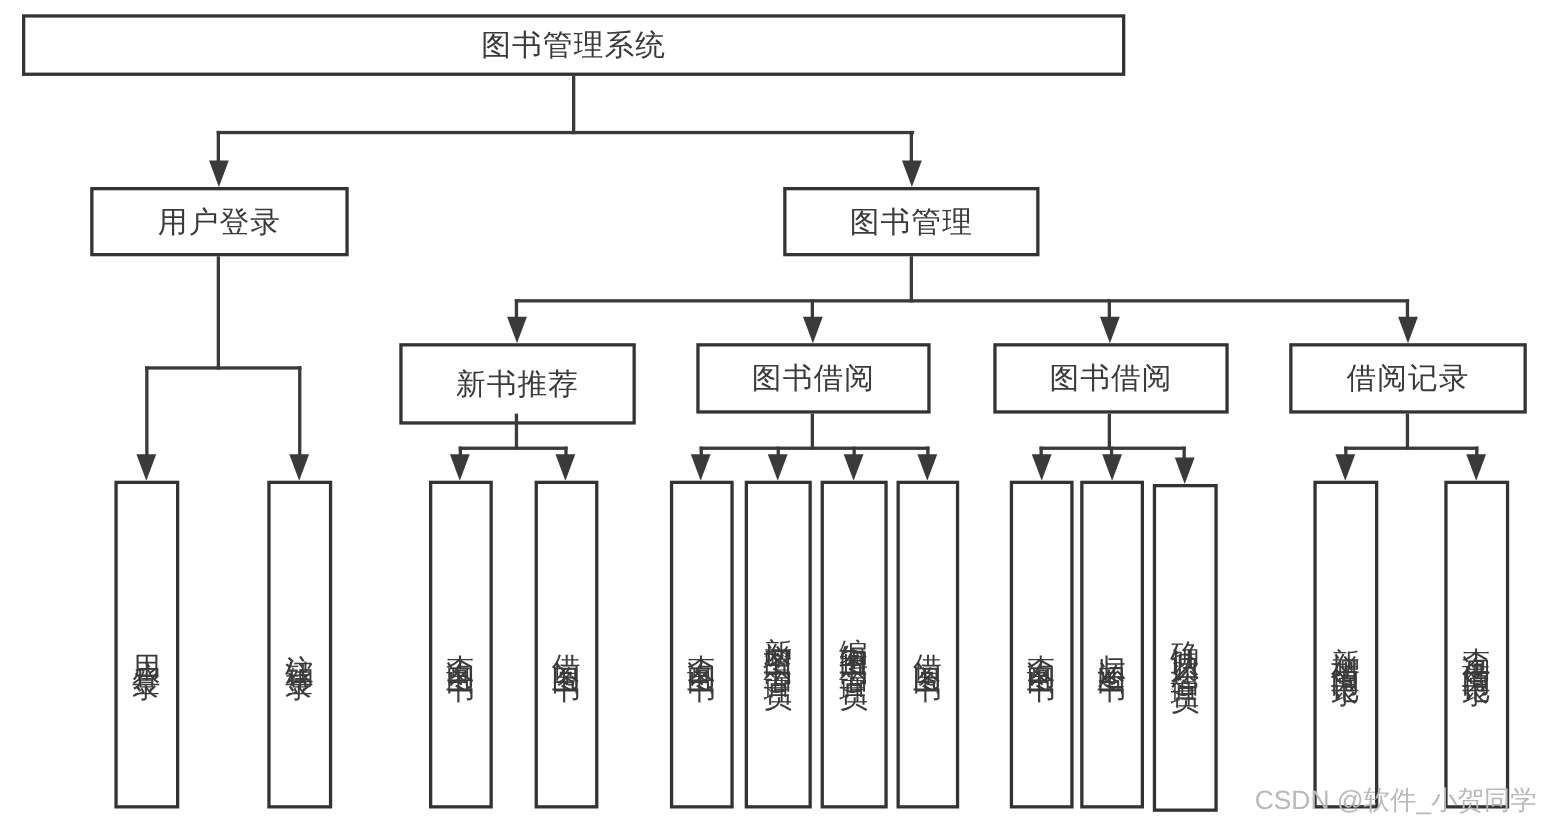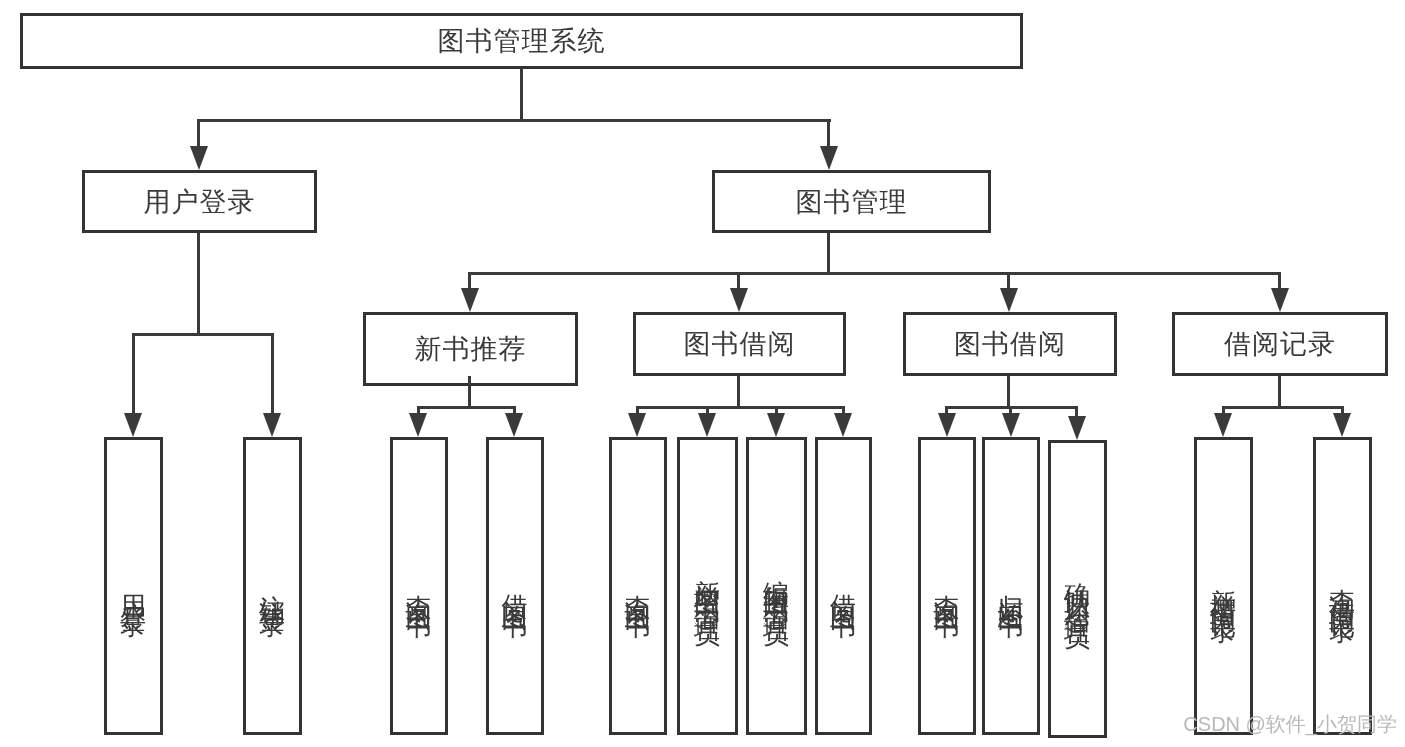--- a/index.html
+++ b/index.html
@@ -25,39 +25,39 @@
   .hline,.vline{position:absolute;background:#3a3a3a;}
   .hline{height:3px;}
   .vline{width:3px;}
   .arrow{
     position:absolute;width:0;height:0;
     border-left:9px solid transparent;
     border-right:9px solid transparent;
     border-top:24px solid #3a3a3a;
   }
   .watermark{
-    position:absolute;color:#b9b9b9;font-size:20px;white-space:nowrap;
+    position:absolute;color:#b9b9b9;font-size:24px;white-space:nowrap;
   }
 </style>
 </head>
 <body>
 
 <div class="stage">
 
   <div class="box" style="left:20px;top:13px;width:1003px;height:56px;">图书管理系统</div>
 
   <div class="vline" style="left:520px;top:69px;height:53px;"></div>
   <div class="hline" style="left:197px;top:119px;width:634px;"></div>
   <div class="vline" style="left:197px;top:119px;height:32px;"></div>
   <div class="vline" style="left:827px;top:119px;height:32px;"></div>
   <div class="arrow" style="left:190px;top:146px;"></div>
   <div class="arrow" style="left:820px;top:146px;"></div>
 
   <div class="box" style="left:82px;top:170px;width:235px;height:63px;">用户登录</div>
-  <div class="box" style="left:712px;top:170px;width:279px;height:63px;">图书管理</div>
+  <div class="box" style="left:712px;top:170px;width:233px;height:63px;">图书管理</div>
 
   <div class="vline" style="left:197px;top:233px;height:103px;"></div>
   <div class="hline" style="left:132px;top:333px;width:142px;"></div>
   <div class="vline" style="left:132px;top:333px;height:84px;"></div>
   <div class="vline" style="left:271px;top:333px;height:84px;"></div>
   <div class="arrow" style="left:124px;top:413px;"></div>
   <div class="arrow" style="left:263px;top:413px;"></div>
 
   <div class="vline" style="left:827px;top:233px;height:42px;"></div>
   <div class="hline" style="left:468px;top:272px;width:813px;"></div>

